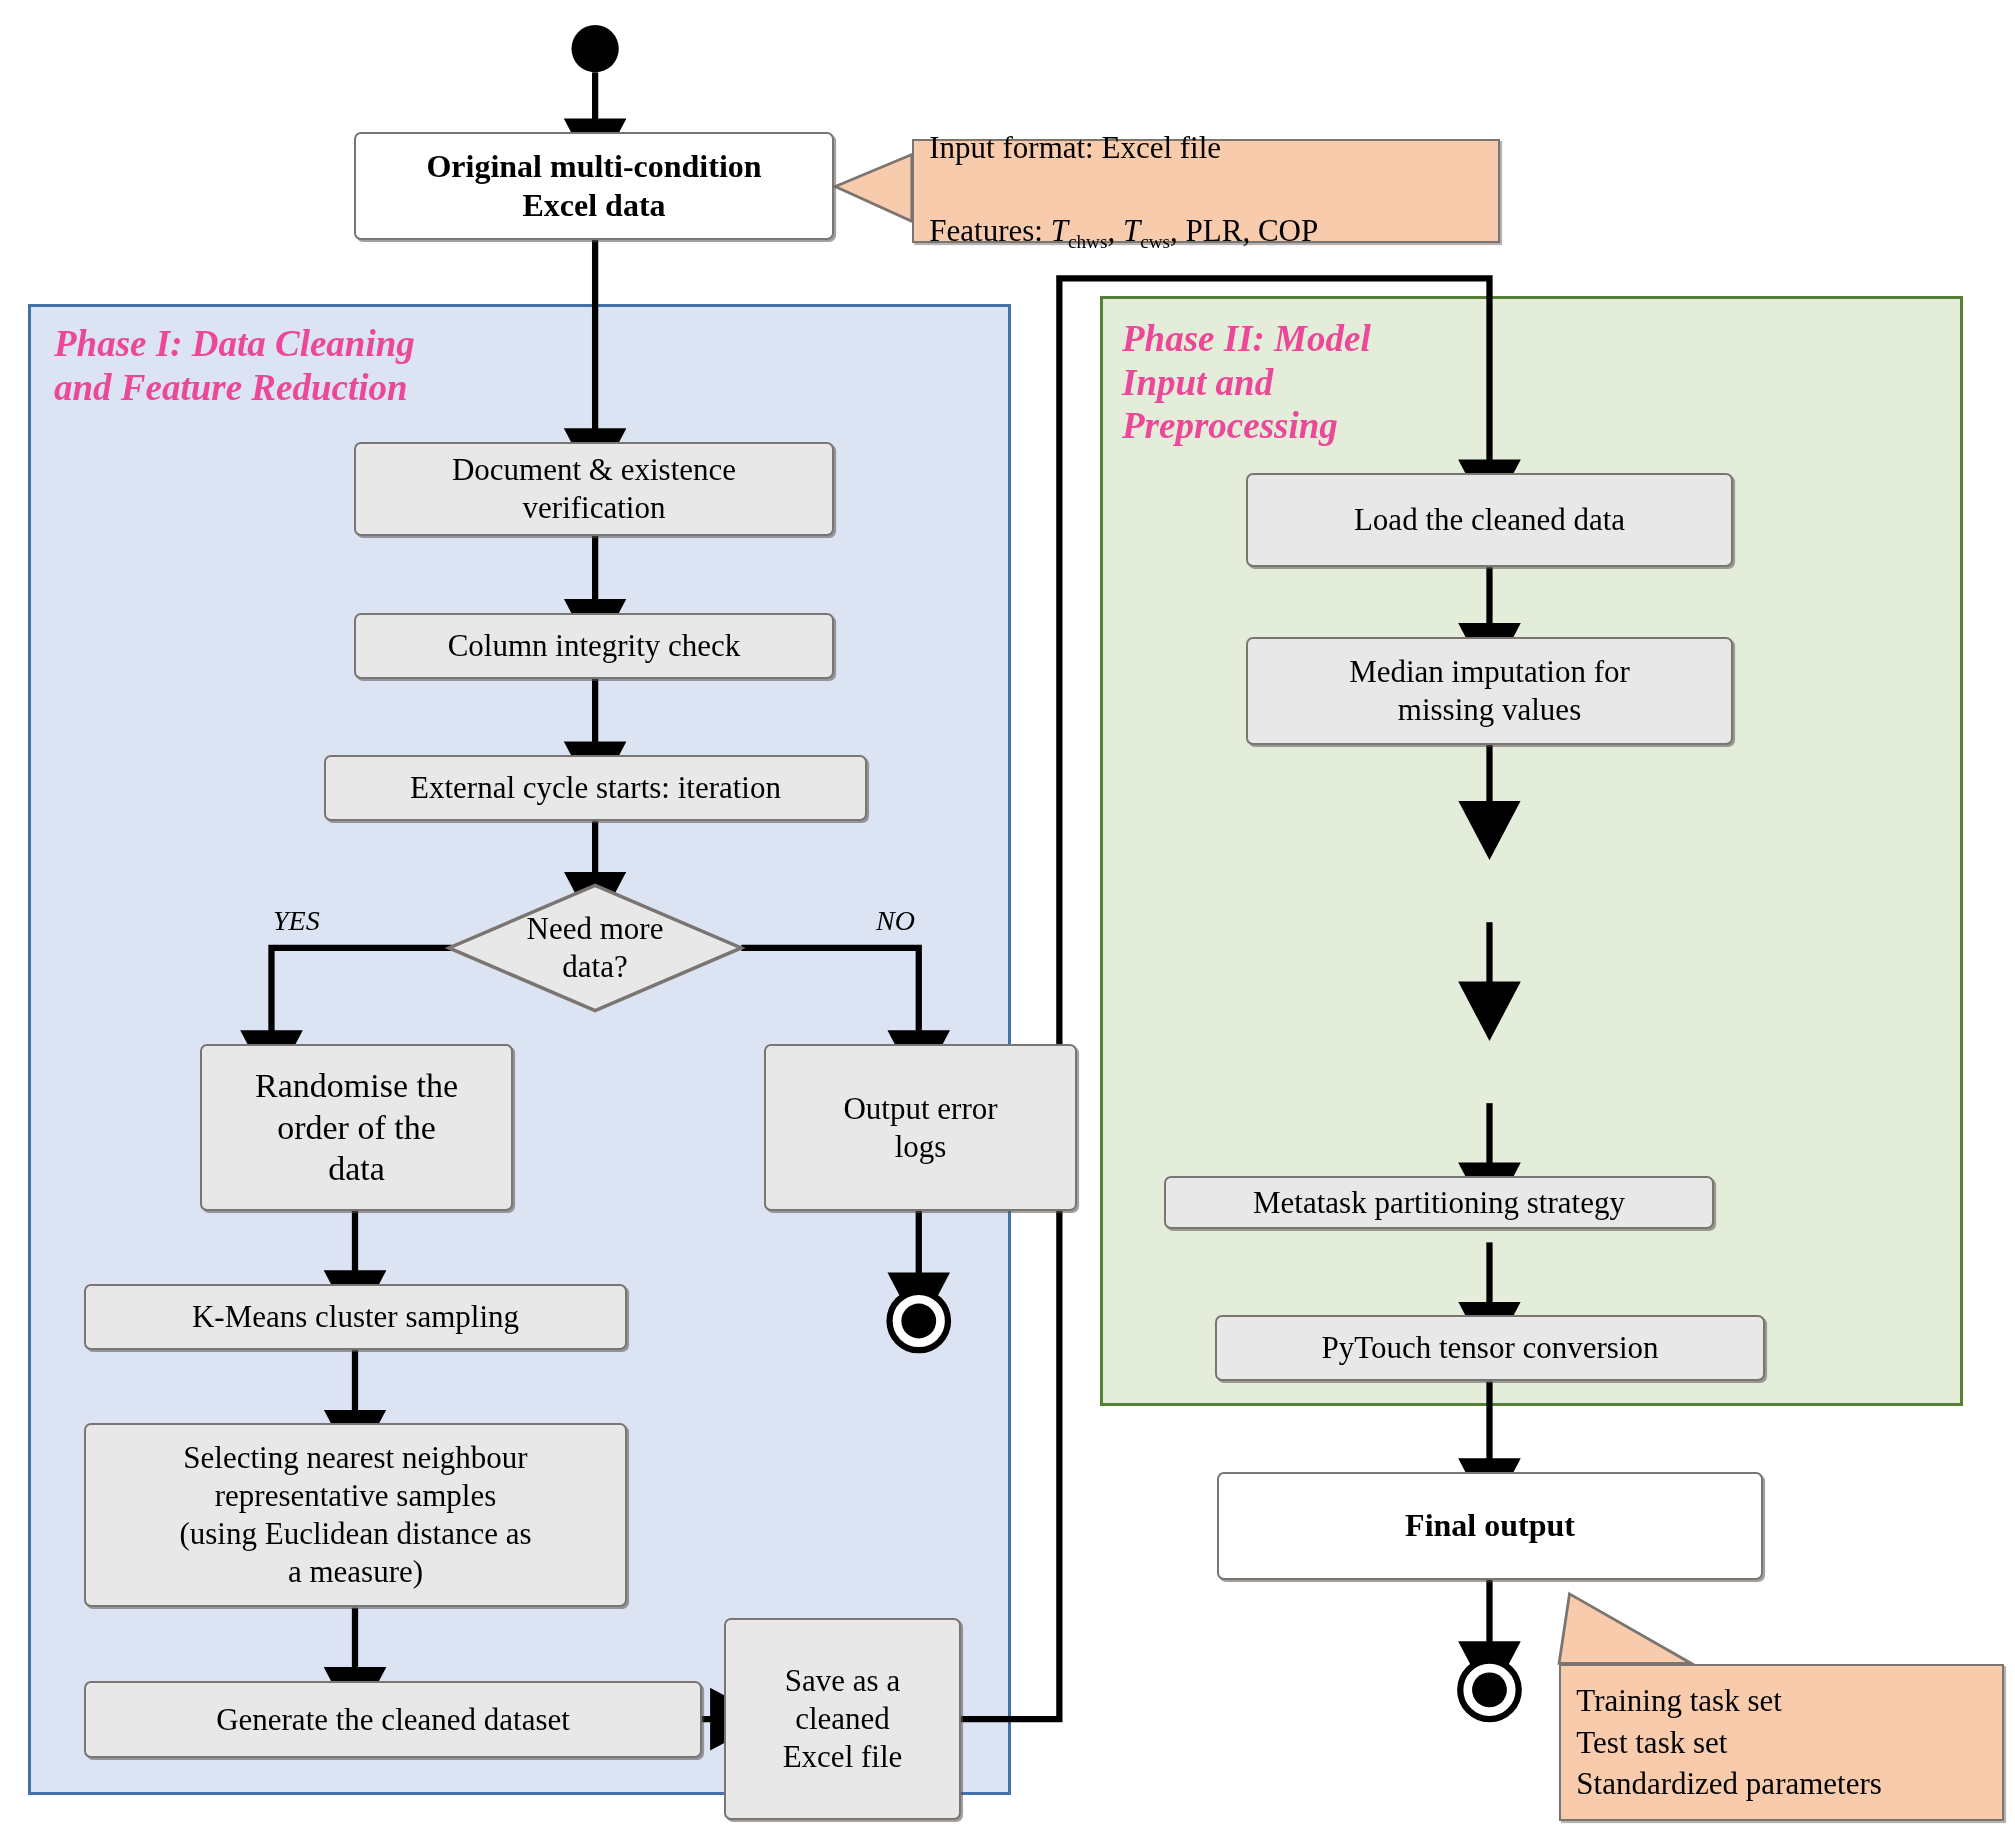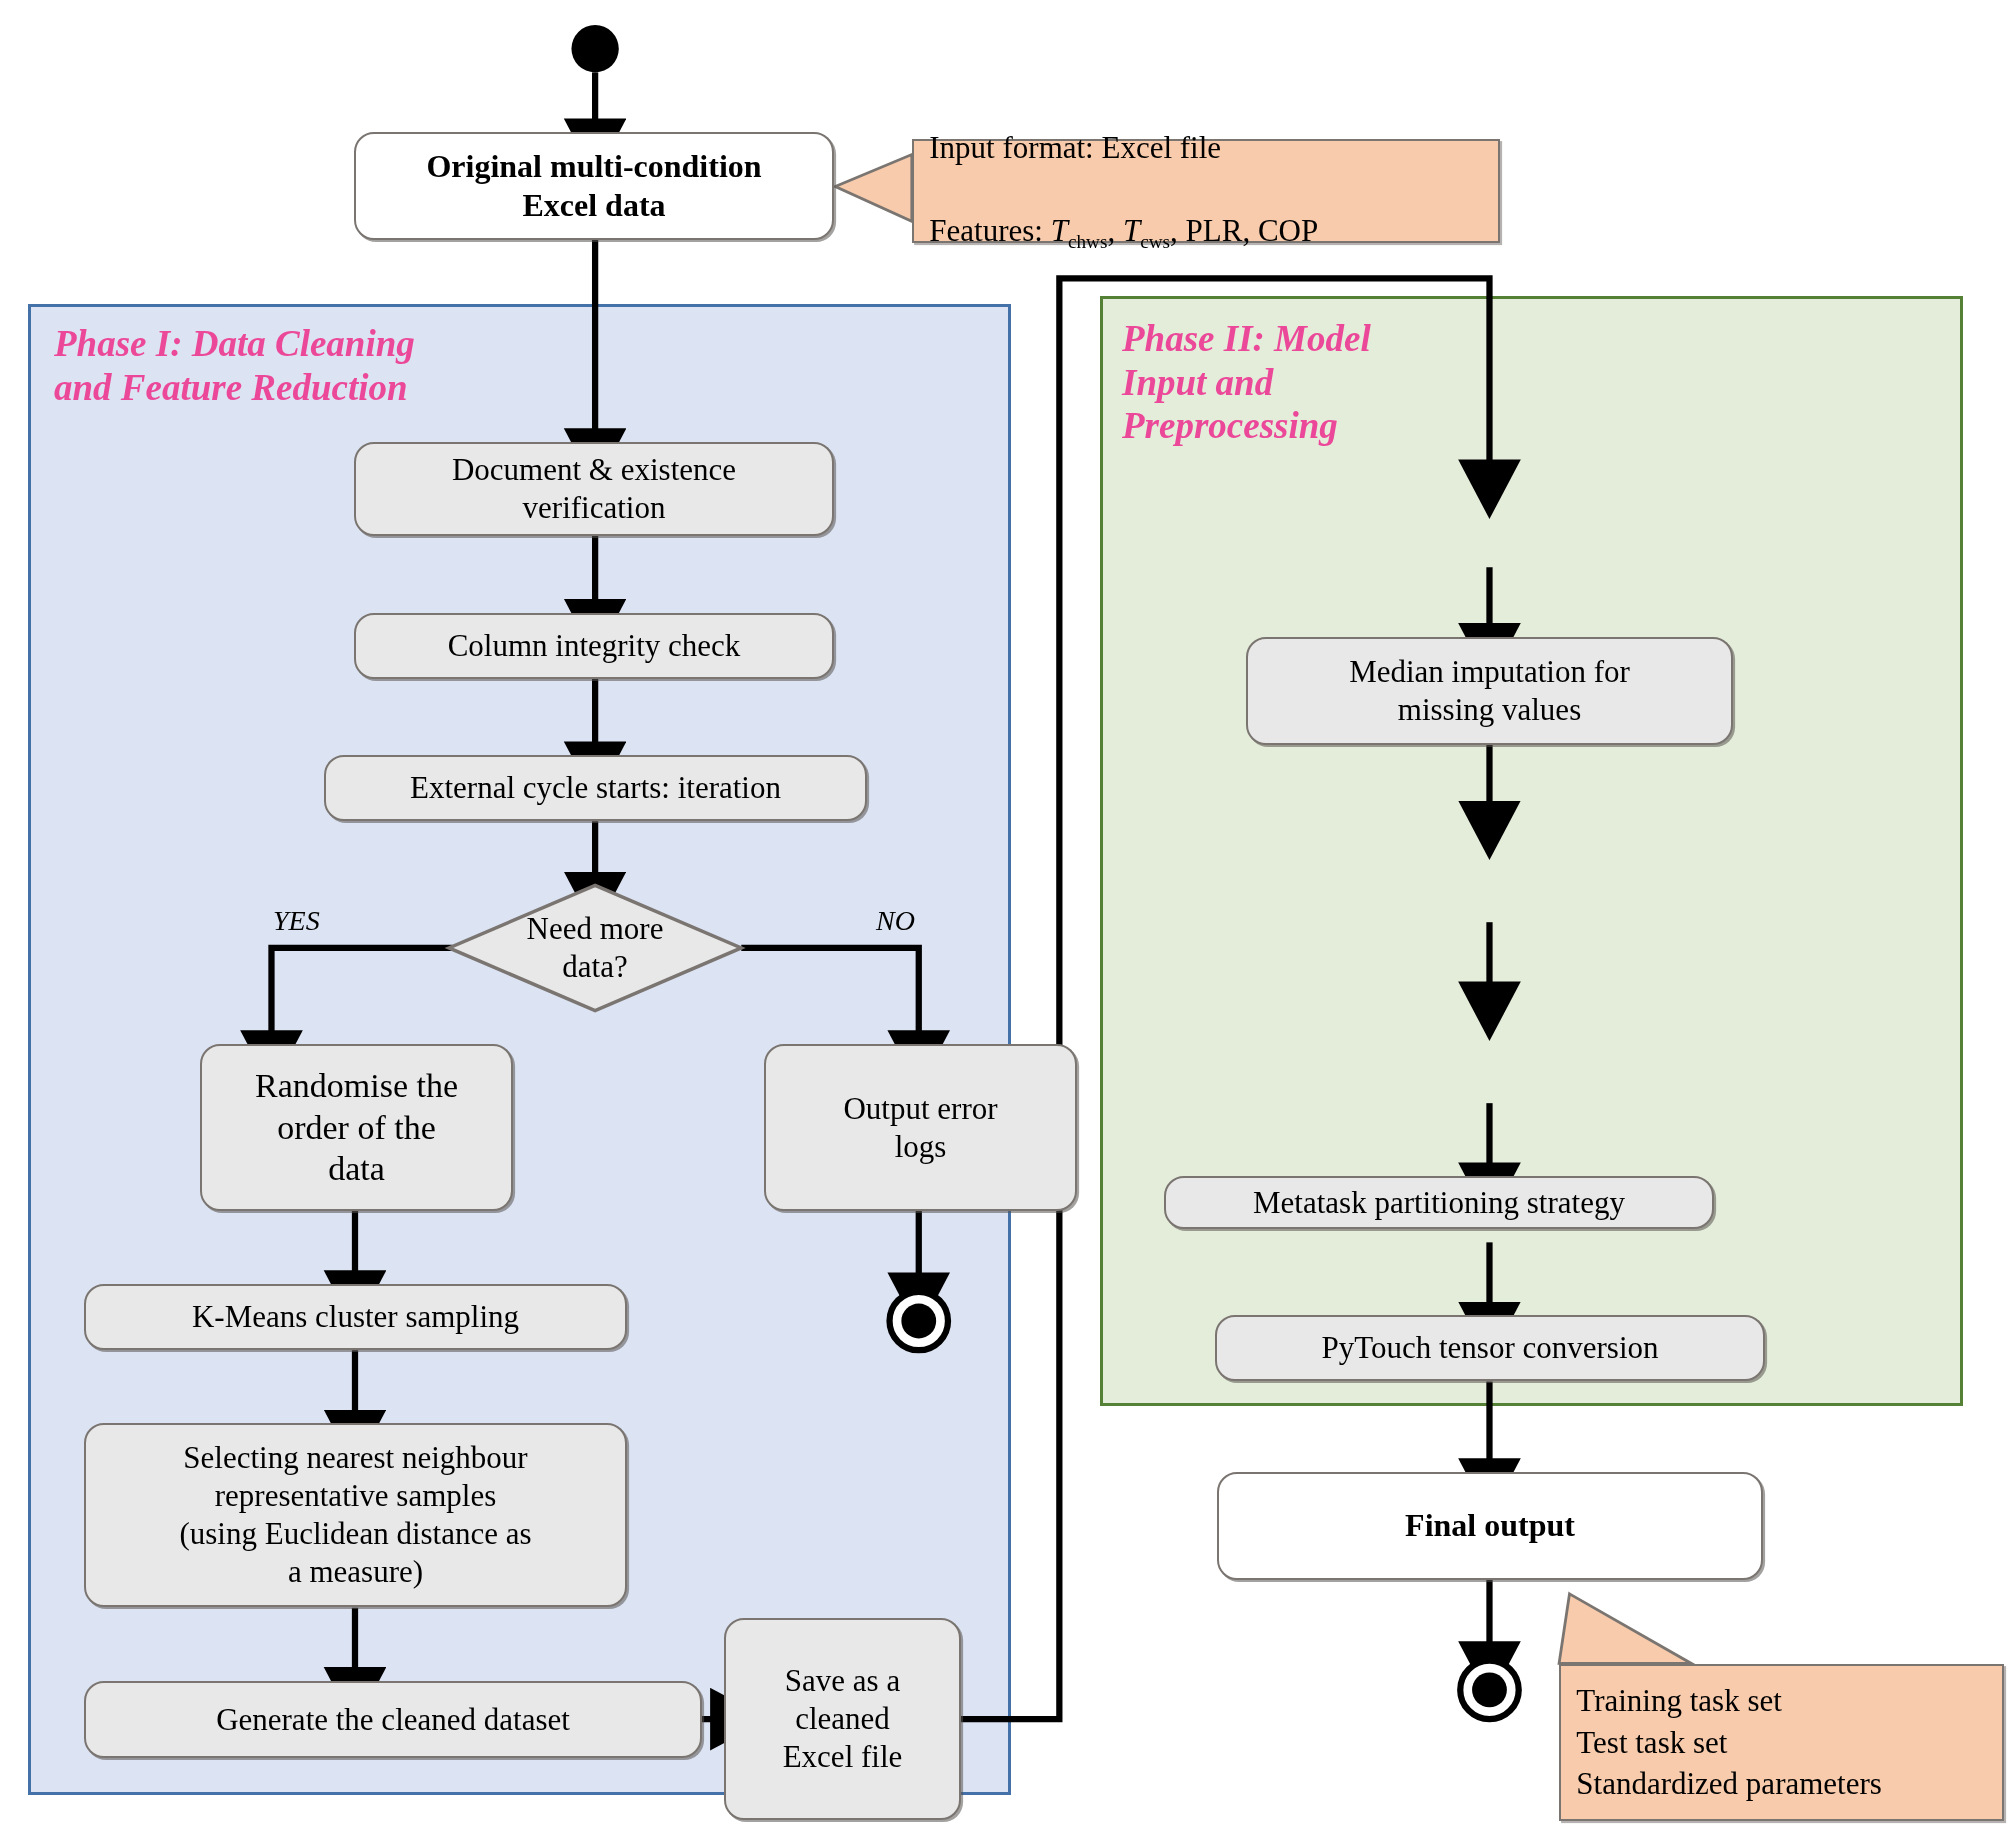--- a/index.html
+++ b/index.html
@@ -18,21 +18,21 @@
     font-style:italic;font-weight:bold;
     color:#ec4899;
     line-height:1.18;
     white-space:pre-line;
   }
   .node{
     position:absolute;box-sizing:border-box;
     display:flex;align-items:center;justify-content:center;
     text-align:center;
     border:2.1px solid #7a7571;
-    border-radius:20px;
+    border-radius:7px;
     background:#e8e8e8;
     box-shadow:2.1px 2.1px 0 rgba(90,85,82,.55);
     color:#000;
     padding:9px 7px;
     line-height:1.22;
     white-space:pre-line;
   }
   .node.white{background:#ffffff;}
   .node.bold{font-weight:bold;}
   .diamond{
@@ -169,20 +169,21 @@
 representative samples
 (using Euclidean distance as
 a measure)</div>
 
   <div class="node" style="left:84px;top:1681px;width:618px;height:77px;font-size:31px;">Generate the cleaned dataset</div>
 
   <div class="node" style="left:724px;top:1618px;width:237px;height:202px;font-size:31px;">Save as a
 cleaned
 Excel file</div>
 
+  <div class="node" style="left:1246px;top:473px;width:487px;height:94px;font-size:31px;">Load the cleaned data</div>
 
   <div class="node" style="left:1246px;top:637px;width:487px;height:108px;font-size:31px;">Median imputation for
 missing values</div>
 
 
 
   <div class="node" style="left:1164px;top:1176px;width:550px;height:53px;font-size:31px;">Metatask partitioning strategy</div>
 
   <div class="node" style="left:1215px;top:1315px;width:550px;height:66px;font-size:31px;">PyTouch tensor conversion</div>
 

